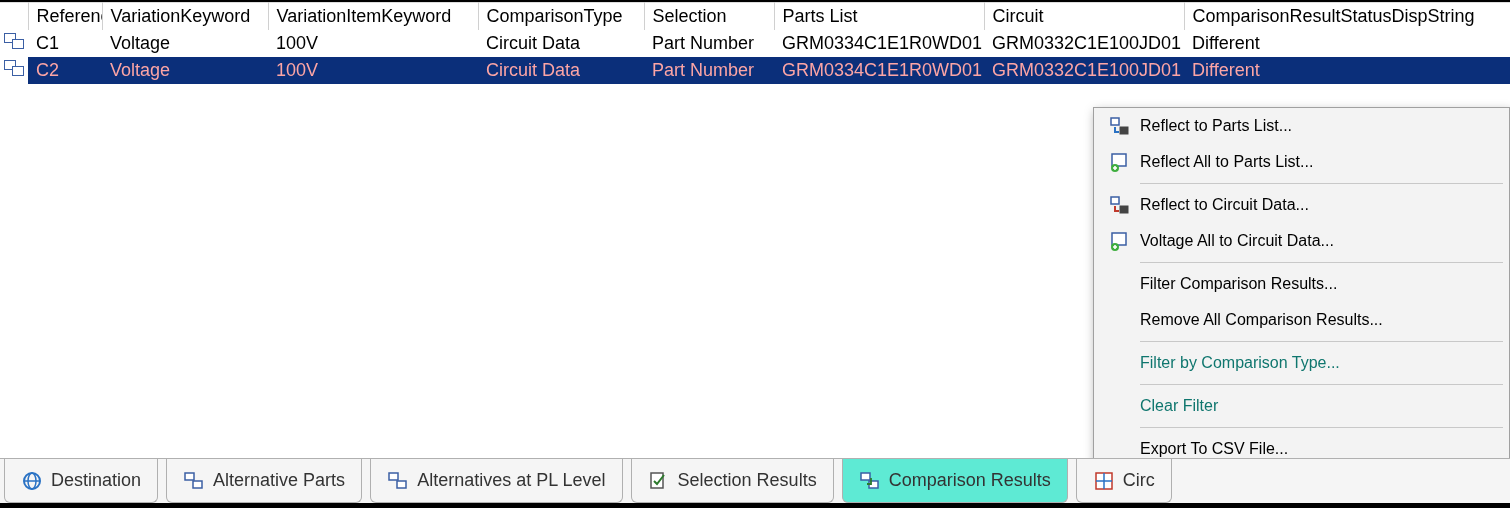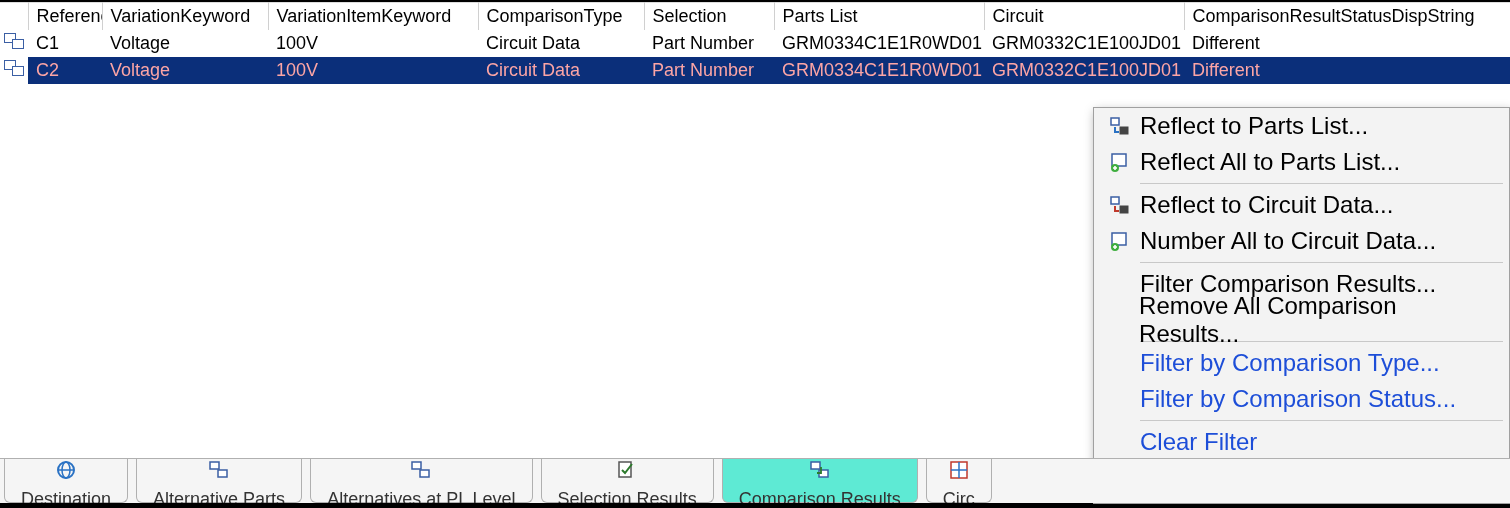--- a/index.html
+++ b/index.html
@@ -92,21 +92,20 @@
     align-items: center;
     gap: 8px;
     padding: 0 16px;
     border: 1px solid #b0b0b0;
     border-top: none;
     border-radius: 0 0 6px 6px;
     margin-right: 8px;
     background: #f5f5f5;
     color: #333;
     white-space: nowrap;
-    flex-direction: column;
   }
   .tab.active {
     background: #5eead4;
     font-weight: 500;
   }
   .tab-icon {
     width: 22px;
     height: 22px;
     display: flex;
     align-items: center;
@@ -114,29 +113,29 @@
   }
   
   .context-menu {
     position: absolute;
     top: 105px;
     left: 1093px;
     width: 415px;
     background: #f3f3f3;
     border: 1px solid #a0a0a0;
     box-shadow: 2px 4px 10px rgba(0,0,0,0.35);
-    font-size: 24px;
+    font-size: 16px;
   }
   .menu-item {
     display: flex;
     align-items: center;
     height: 36px;
     padding: 0 14px 0 6px;
   }
-  .menu-item.disabled { color: #1d4ed8; }
+  .menu-item.disabled { color: #0f766e; }
   .menu-icon-slot {
     width: 40px;
     display: flex;
     align-items: center;
     justify-content: center;
   }
   .menu-sep {
     height: 0;
     margin: 3px 6px 3px 46px;
     border-top: 1px solid #c8c8c8;
@@ -234,39 +233,35 @@
         <span>Reflect to Circuit Data...</span>
       </div>
       <div class="menu-item">
         <span class="menu-icon-slot">
           <svg width="22" height="22" viewBox="0 0 22 22">
             <rect x="3" y="3" width="14" height="12" fill="#fff" stroke="#3b5fa4" stroke-width="1.5"></rect>
             <circle cx="6" cy="17" r="4" fill="#3fae3f"></circle>
             <path d="M4 17 L8 17 M6 15 L6 19" stroke="#fff" stroke-width="1.6"></path>
           </svg>
         </span>
-        <span>Number All to Circuit Data...</span>
+        <span>Voltage All to Circuit Data...</span>
       </div>
       <div class="menu-sep"></div>
       <div class="menu-item">
         <span class="menu-icon-slot"></span>
         <span>Filter Comparison Results...</span>
       </div>
       <div class="menu-item">
         <span class="menu-icon-slot"></span>
         <span>Remove All Comparison Results...</span>
       </div>
       <div class="menu-sep"></div>
       <div class="menu-item disabled">
         <span class="menu-icon-slot"></span>
         <span>Filter by Comparison Type...</span>
-      </div>
-      <div class="menu-item disabled">
-        <span class="menu-icon-slot"></span>
-        <span>Filter by Comparison Status...</span>
       </div>
       <div class="menu-sep"></div>
       <div class="menu-item disabled">
         <span class="menu-icon-slot"></span>
         <span>Clear Filter</span>
       </div>
       <div class="menu-sep"></div>
       <div class="menu-item">
         <span class="menu-icon-slot"></span>
         <span>Export To CSV File...</span>

